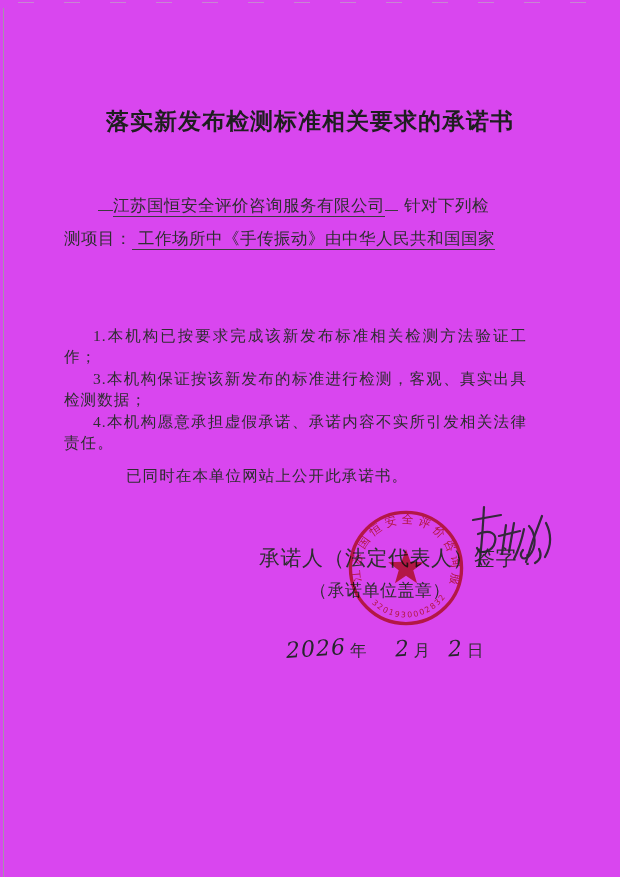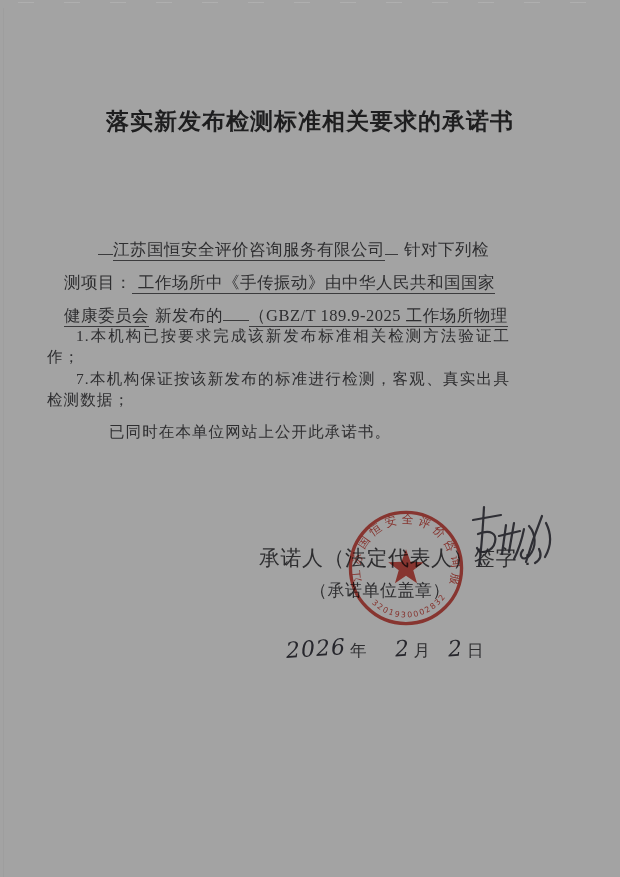--- a/index.html
+++ b/index.html
@@ -1,40 +1,40 @@
 <!DOCTYPE html>
 <html><head>
 <meta charset="utf-8">
 <style>
   html,body{margin:0;padding:0;background:#ffffff;}
   .page{
-    position:relative;width:620px;height:877px;background:#a3a3a3;
+    position:relative;width:620px;height:877px;background:#d946ef;
     font-family:"Liberation Serif","DejaVu Serif",serif;color:#2e2e30;
     overflow:hidden;
   }
   
   .edge-left{position:absolute;left:3px;top:8px;width:1px;height:869px;background:#9d9d9d;opacity:.85;}
   .edge-top{position:absolute;left:18px;top:2px;height:1px;width:584px;opacity:.55;
     background:repeating-linear-gradient(90deg,#b9b9b9 0 16px,transparent 16px 46px);}
   
   .title{
     position:absolute;left:0;top:106px;width:620px;text-align:center;
     font-family:"Liberation Sans","DejaVu Sans",sans-serif;font-weight:bold;
     font-size:23px;letter-spacing:1px;color:#1e1e1f;
   }
   
   .intro{position:absolute;left:64px;top:189px;width:468px;font-size:16.5px;
     line-height:33px;letter-spacing:.5px;white-space:nowrap;}
-  .intro .ln1{padding-left:34px;margin-top:44px;}
+  .intro .ln1{padding-left:34px;}
   .u{border-bottom:1.4px solid #3b3b3d;padding-bottom:1px;}
   .blank{display:inline-block;border-bottom:1.4px solid #3b3b3d;height:14px;vertical-align:baseline;}
   .b-lead{width:15px;} .b-tail{width:13px;} .b-mid{width:26px;} .b-end{width:9px;}
   .gap{display:inline-block;width:6px;}
   
-  .items{position:absolute;left:47px;top:326px;width:463px;font-size:15.5px;
+  .items{position:absolute;left:64px;top:326px;width:463px;font-size:15.5px;
     line-height:20.6px;letter-spacing:1.1px;text-align:justify;}
   .items p{margin:0 0 2px 0;text-indent:29px;}
   .items p.closing{text-indent:62px;margin-top:12px;}
   
   .sign1{position:absolute;left:259px;top:544px;font-size:21px;letter-spacing:.5px;white-space:nowrap;}
   .sign2{position:absolute;left:310px;top:579px;font-size:17px;letter-spacing:.5px;white-space:nowrap;}
   .date-row{position:absolute;left:286px;top:636px;font-size:16.5px;white-space:nowrap;color:#2e2e30;}
   .hand{font-family:"DejaVu Serif","Liberation Serif",serif;font-style:italic;
     font-size:22px;color:#26262c;display:inline-block;transform:rotate(-4deg);letter-spacing:1px;}
   .dlbl{margin:0 4px;}
@@ -51,26 +51,26 @@
 <div class="page">
 
   <div class="edge-left"></div>
   <div class="edge-top"></div>
 
   <div class="title">落实新发布检测标准相关要求的承诺书</div>
 
   <div class="intro">
     <div class="ln1"><span class="blank b-lead"></span><span class="u">江苏国恒安全评价咨询服务有限公司</span><span class="blank b-tail"></span><span class="gap"></span><span>针对下列检</span></div>
     <div><span>测项目：</span><span class="u" style="padding-left:6px;text-align:right;">工作场所中《手传振动》由中华人民共和国国家</span></div>
-    <div><span class="u">健康委员会</span><span class="gap"></span><span>新发布的</span><span class="blank b-mid"></span><span class="u">（GBZ/T 189.9-2025 工作场所物理</span></div>
   </div>
 
   <div class="items">
     <p>1.本机构已按要求完成该新发布标准相关检测方法验证工作；</p>
-    <p>7.本机构保证按该新发布的标准进行检测，客观、真实出具检测数据；</p>
+    <p>3.本机构保证按该新发布的标准进行检测，客观、真实出具检测数据；</p>
+    <p>4.本机构愿意承担虚假承诺、承诺内容不实所引发相关法律责任。</p>
     <p class="closing">已同时在本单位网站上公开此承诺书。</p>
   </div>
 
   <div class="sign1">承诺人（法定代表人）签字：</div>
   <div class="sign2">（承诺单位盖章）</div>
 
   <div class="date-row">
     <span class="hand">2026</span><span class="dlbl">年</span><span class="sp-lg"></span><span class="hand">2</span><span class="dlbl">月</span><span class="sp-md"></span><span class="hand">2</span><span class="dlbl">日</span>
   </div>
 

